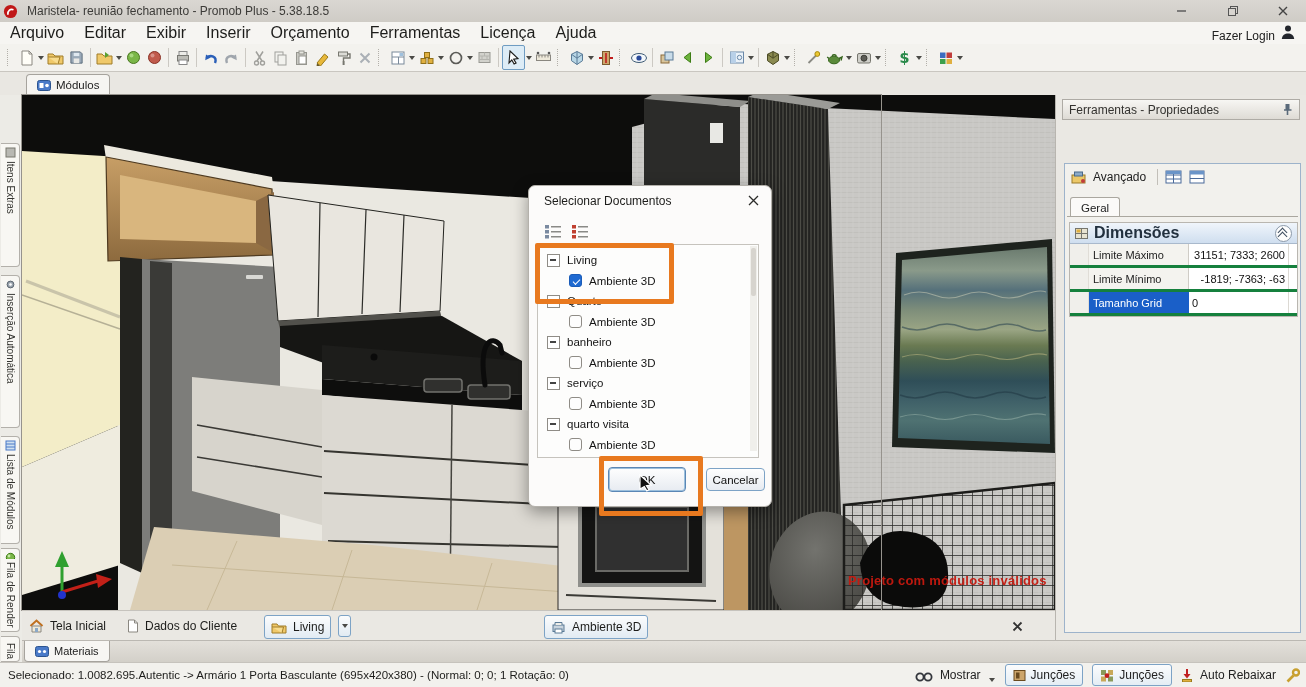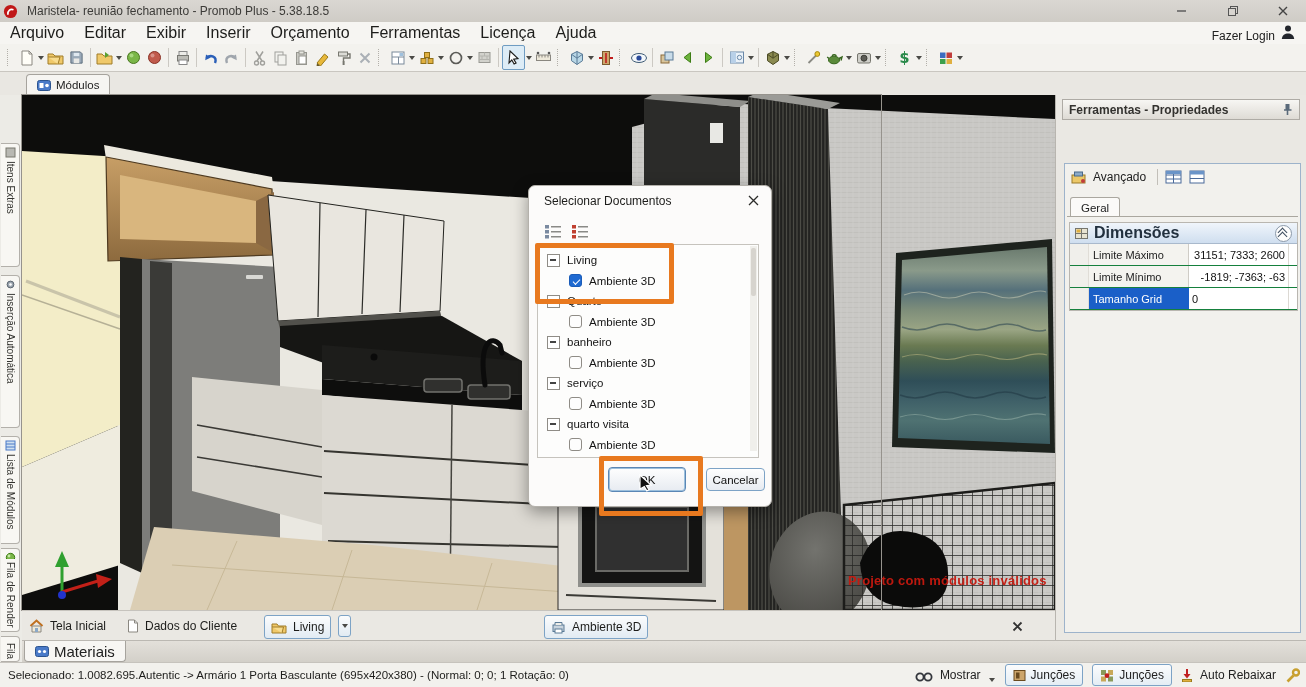--- a/index.html
+++ b/index.html
@@ -51,46 +51,46 @@
   .cb.on::after{content:"";position:absolute;left:3px;top:3.5px;width:6px;height:3px;border-left:1.8px solid #fff;border-bottom:1.8px solid #fff;transform:rotate(-45deg)}
   .tree-scroll{position:absolute;right:1px;top:1px;width:7px;height:205px;background:#f0efeb}
   .tree-scroll .thumb{position:absolute;left:1px;top:2px;width:5px;height:48px;background:#d7d4ce;border-radius:2px}
   .dlg-btn{position:absolute;height:23px;border:1px solid #7da3c6;border-radius:4px;background:linear-gradient(#fefefe,#e7ebf1);
            font-size:11.5px;display:flex;align-items:center;justify-content:center;color:#111}
   .hl{position:absolute;border:5px solid #e8791f;border-radius:2px;z-index:40;pointer-events:none}
   .cursor{position:absolute;z-index:50}
   
   .rpanel{left:1055px;top:95px;width:251px;height:545px;background:#eae8e3;border-left:1px solid #b8b5af;box-sizing:border-box}
   .rp-head{position:absolute;left:6px;top:4px;width:238px;height:21px;background:linear-gradient(#f7f6f3,#dedbd5);border:1px solid #aeaba5;
-           display:flex;align-items:center;justify-content:space-between;padding:0 6px;box-sizing:border-box;font-size:12px;font-weight:bold;color:#33322f}
+           display:flex;align-items:center;justify-content:space-between;padding:0 6px;box-sizing:border-box;font-size:12px;font-weight:normal;color:#33322f}
   .rp-btn{position:absolute;left:10px;top:35px;width:231px;height:23px;background:#fdfdfc;border:1px solid #93aec9;border-radius:2px;
           display:flex;align-items:center;gap:7px;padding-left:7px;box-sizing:border-box;font-size:12px}
   .rp-box{position:absolute;left:8px;top:68px;width:237px;height:470px;border:1px solid #9db3cb;background:#f2f1ed;box-sizing:border-box}
   .rp-adv{position:absolute;left:6px;top:5px;display:flex;align-items:center;gap:7px;font-size:12px}
   .rp-tab{position:absolute;left:5px;top:33px;height:19px;padding:0 10px;background:#fbfaf8;border:1px solid #aaa79f;border-bottom:none;
           border-radius:3px 3px 0 0;font-size:11.5px;display:flex;align-items:center}
   .rp-tabline{position:absolute;left:2px;top:52px;width:231px;height:1px;background:#aaa79f}
   .grp{position:absolute;left:4px;top:58px;width:227px;border:1px solid #b9b6b0;background:#fff}
   .grp-head{height:20px;background:linear-gradient(#f0f5fb,#cfdeef);border-bottom:1px solid #a9b9cc;display:flex;align-items:center;gap:6px;padding:0 5px;font-size:16px;font-weight:bold;color:#22303e}
-  .prow{height:21px;display:flex;border-bottom:1px solid #15803d;font-size:11px}
+  .prow{height:21px;display:flex;border-bottom:3px solid #15803d;font-size:11px}
   .prow .gut{width:18px;background:#f0efeb;border-right:1px solid #e0ddd7}
   .prow .lab{width:95px;display:flex;align-items:center;padding-left:4px;background:#f4f3ef;border-right:1px solid #cfccc6;color:#222}
   .prow .val{flex:1;display:flex;align-items:center;background:#fff;padding:0 3px;color:#111}
   .prow .sliver{width:8px;background:#fff;border-left:1px solid #dcd9d3;overflow:hidden}
   .prow.sel .lab{background:#1a5fc8;color:#fff;border-right-color:#1a5fc8}
   .chev{width:15px;height:15px;border:1px solid #8a98a8;border-radius:50%;background:#fdfdfd;margin-left:auto;position:relative;flex:0 0 auto}
   .chev::before,.chev::after{content:"";position:absolute;left:3.4px;width:6px;height:6px;border-left:1.6px solid #3c4c5e;border-top:1.6px solid #3c4c5e;transform:rotate(45deg)}
   .chev::before{top:3px}.chev::after{top:7px}
   
   .doctabs{left:22px;top:610px;width:1033px;height:30px;background:#eae8e3;border-top:1px solid #c6c3bd}
   .dt{position:absolute;top:4px;height:22px;display:flex;align-items:center;gap:6px;font-size:12px;color:#1d1d1b;padding:0 6px}
   .dt.boxed{border:1px solid #7da3c6;border-radius:3px;background:linear-gradient(#fbfcfd,#e2ebf3)}
   .dt-caret{position:absolute;top:4px;width:13px;height:22px;border:1px solid #7da3c6;border-radius:3px;background:linear-gradient(#fbfcfd,#e2ebf3);display:flex;align-items:center;justify-content:center;box-sizing:border-box}
   .matrow{left:22px;top:640px;width:1284px;height:22px;background:linear-gradient(#e3e0da,#d2cfc8);border-top:1px solid #bbb8b2}
-  .mat-tab{position:absolute;left:2px;top:0;height:20px;padding:0 10px;background:#f7f6f3;border:1px solid #a6a39d;border-top:none;border-radius:0 0 4px 4px;display:flex;align-items:center;gap:5px;font-size:15px}
+  .mat-tab{position:absolute;left:2px;top:0;height:20px;padding:0 10px;background:#f7f6f3;border:1px solid #a6a39d;border-top:none;border-radius:0 0 4px 4px;display:flex;align-items:center;gap:5px;font-size:11px}
   .statusbar{left:0;top:662px;width:1306px;height:25px;background:#f2f1ed;border-top:1px solid #c6c3bd;display:flex;align-items:center;padding:0 8px;box-sizing:border-box}
   .status-right{position:absolute;right:6px;top:664px;display:flex;align-items:center;gap:9px;font-size:12px}
   .sbtn{display:flex;align-items:center;gap:5px;border:1px solid #7da3c6;border-radius:3px;background:linear-gradient(#fbfcfd,#e4edf4);height:20px;padding:0 7px}
   .flat{display:flex;align-items:flex-end;gap:7px}
 </style>
 </head>
 <body>
 
 <div class="abs titlebar">
   <span class="tb">

